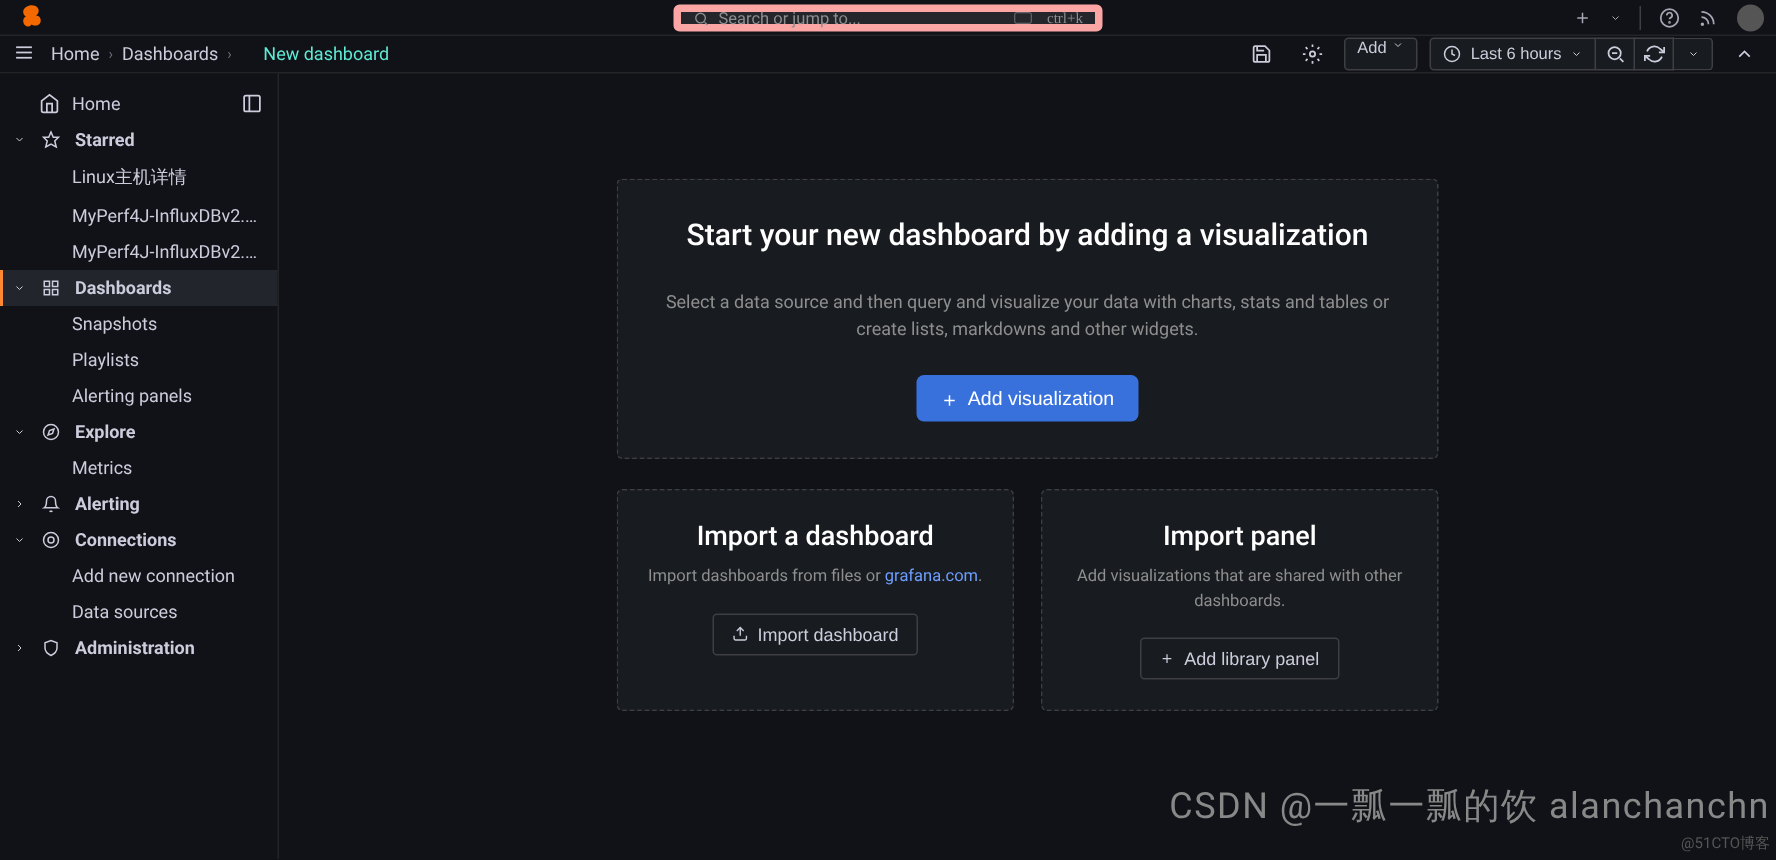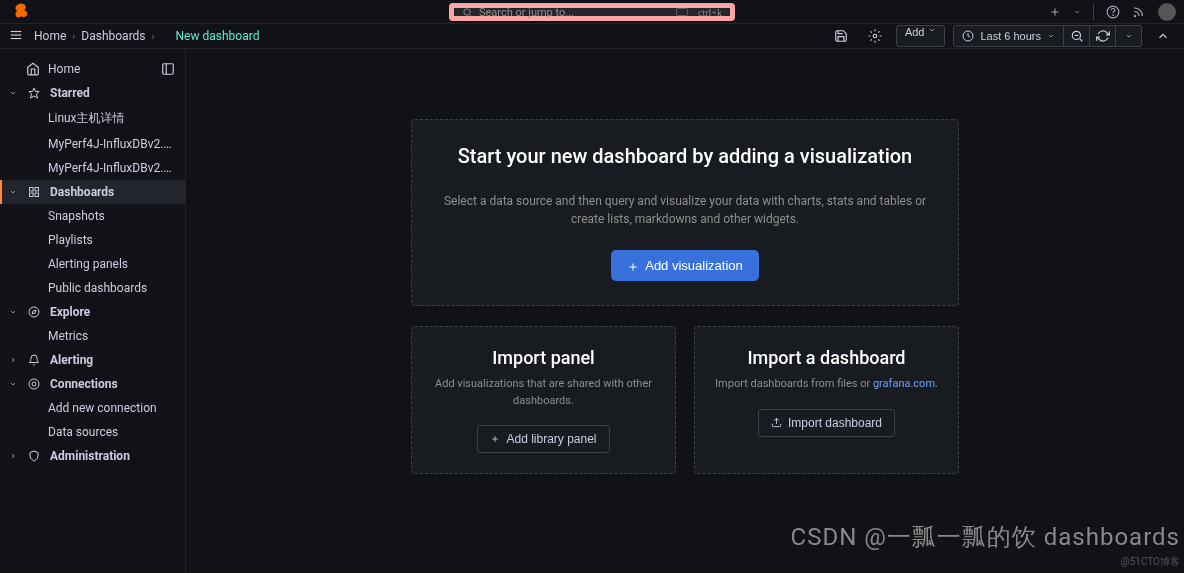--- a/index.html
+++ b/index.html
@@ -437,21 +437,20 @@
             <rect x="14" y="3" width="7" height="7"></rect>
             <rect x="14" y="14" width="7" height="7"></rect>
             <rect x="3" y="14" width="7" height="7"></rect>
           </svg>
         </span>
       <span>Dashboards</span>
     </div>
     <div class="side-sub">Snapshots</div>
     <div class="side-sub">Playlists</div>
     <div class="side-sub">Alerting panels</div>
-    <div class="side-sub">Public dashboards</div>
 
     <div class="side-item">
       <span class="caret">
           <svg width="8" height="8" viewBox="0 0 24 24" fill="none" stroke="#ccccdc" stroke-width="2">
             <polyline points="6 9 12 15 18 9"></polyline>
           </svg>
         </span>
       <span class="icon">
           <svg width="12" height="12" viewBox="0 0 24 24" fill="none" stroke="#ccccdc" stroke-width="2">
             <circle cx="12" cy="12" r="10"></circle>
@@ -516,46 +515,46 @@
       <button class="btn-primary">
         <svg width="12" height="12" viewBox="0 0 24 24" fill="none" stroke="#fff" stroke-width="2">
             <line x1="12" y1="5" x2="12" y2="19"></line>
             <line x1="5" y1="12" x2="19" y2="12"></line>
           </svg>
         <span>Add visualization</span>
       </button>
     </div>
 
     <div class="row2">
-      <div class="card small">
-        <h2>Import panel</h2>
-        <p>Add visualizations that are shared with other dashboards.</p>
-        <button class="btn-secondary">
-          <svg width="10" height="10" viewBox="0 0 24 24" fill="none" stroke="#ccccdc" stroke-width="2">
-              <line x1="12" y1="5" x2="12" y2="19"></line>
-              <line x1="5" y1="12" x2="19" y2="12"></line>
-            </svg>
-          <span>Add library panel</span>
-        </button>
-      </div>
-
       <div class="card small">
         <h2>Import a dashboard</h2>
         <p>
           <span>Import dashboards from files or </span><a class="link">grafana.com</a><span>.</span>
         </p>
         <button class="btn-secondary">
           <svg width="11" height="11" viewBox="0 0 24 24" fill="none" stroke="#ccccdc" stroke-width="2">
               <path d="M21 15v4a2 2 0 0 1-2 2H5a2 2 0 0 1-2-2v-4"></path>
               <polyline points="17 8 12 3 7 8"></polyline>
               <line x1="12" y1="3" x2="12" y2="15"></line>
             </svg>
           <span>Import dashboard</span>
         </button>
       </div>
+
+      <div class="card small">
+        <h2>Import panel</h2>
+        <p>Add visualizations that are shared with other dashboards.</p>
+        <button class="btn-secondary">
+          <svg width="10" height="10" viewBox="0 0 24 24" fill="none" stroke="#ccccdc" stroke-width="2">
+              <line x1="12" y1="5" x2="12" y2="19"></line>
+              <line x1="5" y1="12" x2="19" y2="12"></line>
+            </svg>
+          <span>Add library panel</span>
+        </button>
+      </div>
     </div>
   </div>
 </div>
 
 <div class="watermark">
-  <div class="wm1">CSDN @一瓢一瓢的饮 dashboards</div>
+  <div class="wm1">CSDN @一瓢一瓢的饮 alanchanchn</div>
   <div class="wm2">@51CTO博客</div>
 </div>
 
 </body></html>

